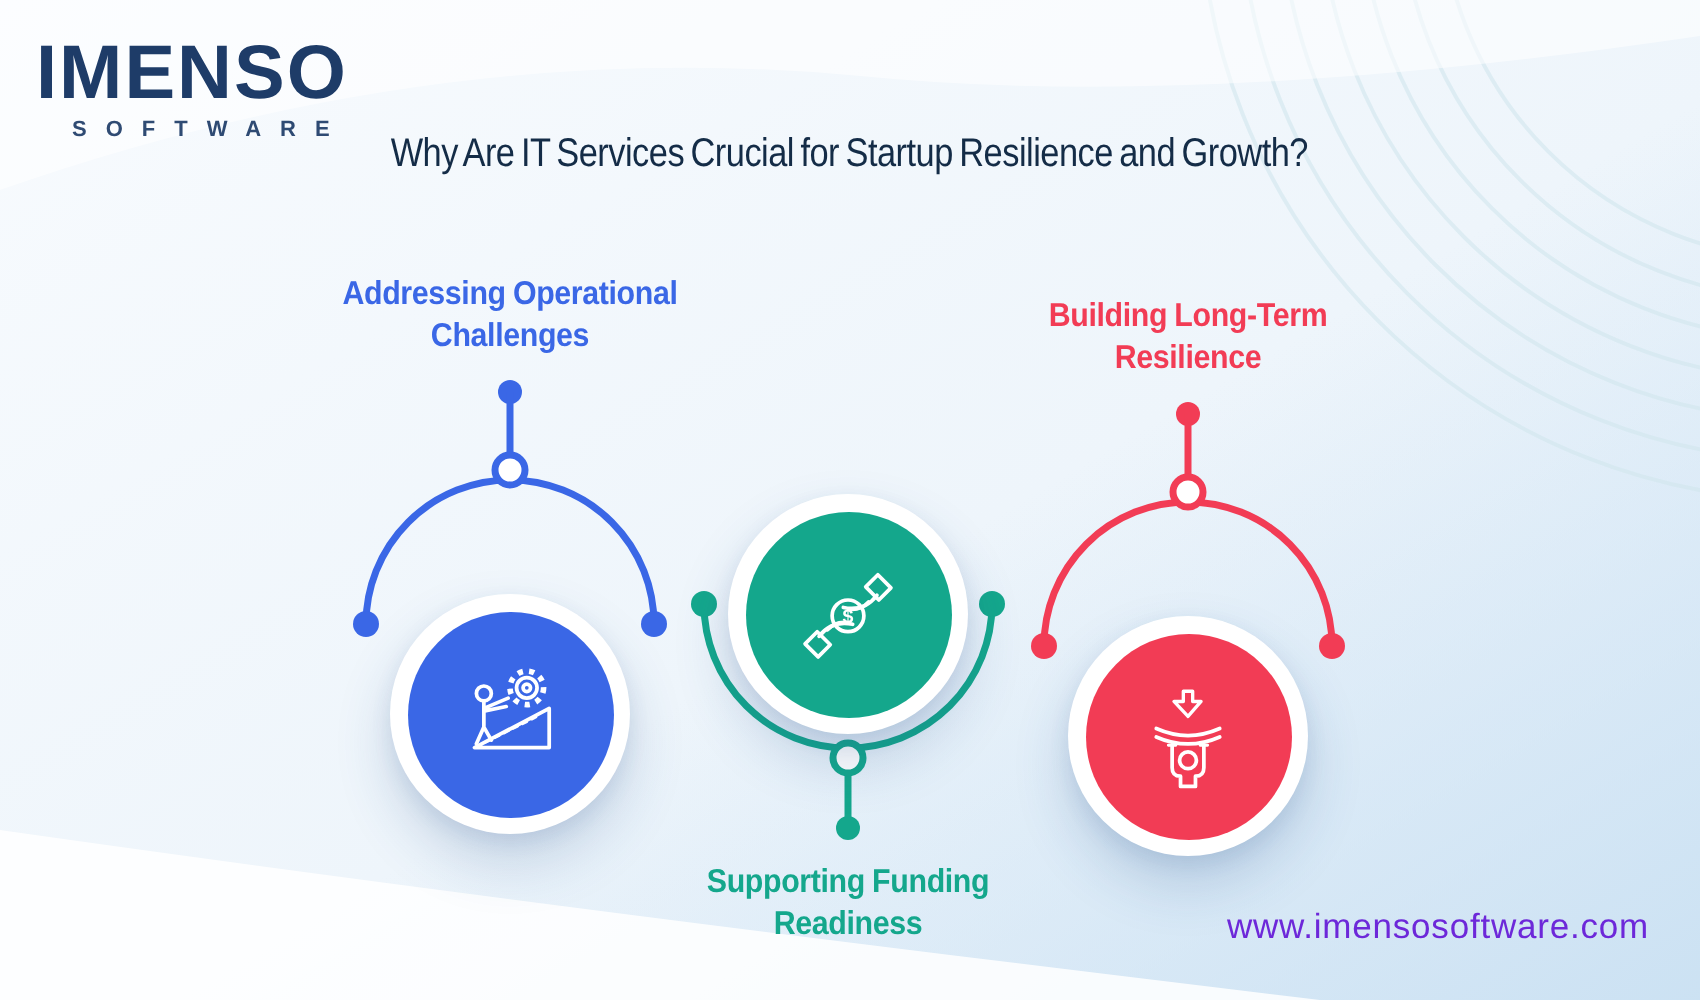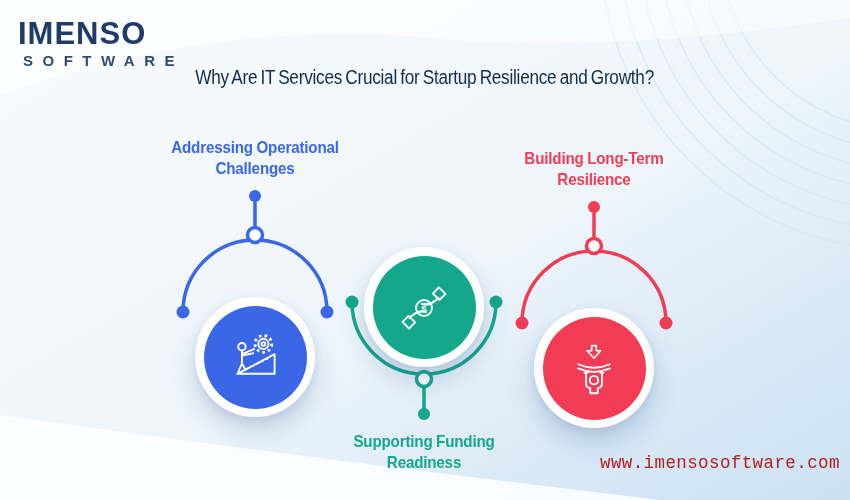--- a/index.html
+++ b/index.html
@@ -6,22 +6,22 @@
   body { font-family: "Liberation Sans", sans-serif; background:#dfe9f2; }
 
   .canvas {
     position:relative; width:850px; height:500px; overflow:hidden;
     background:#eef5fb;
   }
   .bg { position:absolute; left:0; top:0; width:850px; height:500px; }
 
   
   .logo { position:absolute; left:18px; top:18px; line-height:1; }
-  .logo-main { font-size:31px; font-weight:bold; letter-spacing:1px; }
-  .logo-sub  { font-size:15px; letter-spacing:9.5px; margin-top:4px; margin-left:5px; font-weight:bold; opacity:.92;text-align:center; }
+  .logo-main { font-size:38px; font-weight:bold; letter-spacing:1px; }
+  .logo-sub  { font-size:11px; letter-spacing:9.5px; margin-top:4px; margin-left:18px; font-weight:bold; opacity:.92;text-align:center; }
 
   
   .title { position:absolute; left:0; right:0; top:66px; margin:0; text-align:center; font-size:20px; font-weight:normal; }
   .title-inner { display:inline-block; transform:scaleX(.86); transform-origin:50% 50%; letter-spacing:-.3px; word-spacing:-1.5px; white-space:nowrap; }
 
   
   .node { position:absolute; width:170px; height:300px; }
   .node-label {
     position:absolute; left:-25px; width:220px; text-align:center;
     font-size:16.5px; font-weight:bold; line-height:21px; color:var(--c);
@@ -179,15 +179,15 @@
           <path d="M13 26 q17 7.5 34 0"></path>
           <path d="M13 30.5 q17 7.5 34 0"></path>
           <circle cx="30" cy="43" r="4.5"></circle>
           <path d="M21.5 35 V47 q0 4.5 4.5 4.5 V57 h8 V51.5 q4.5 0 4.5 -4.5 V35"></path>
           <path d="M19.5 35 h4 M36.5 35 h4" stroke-width="1.6"></path>
         </svg>
       </div>
     </div>
   </div>
 
-  <div class="website" style="color: #b91c1c; font-family: Liberation Mono, monospace;">www.imensosoftware.com</div>
+  <div class="website" style="color: #6d28d9;">www.imensosoftware.com</div>
 
 </div>
 
 </body></html>

